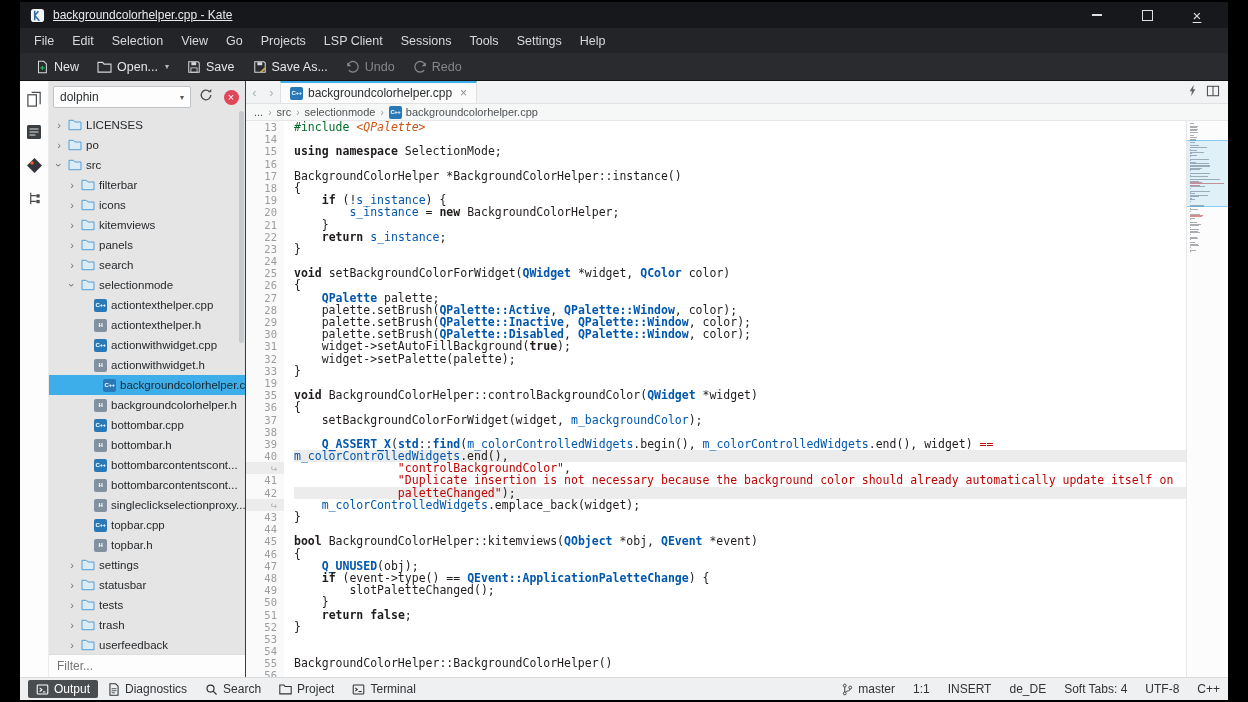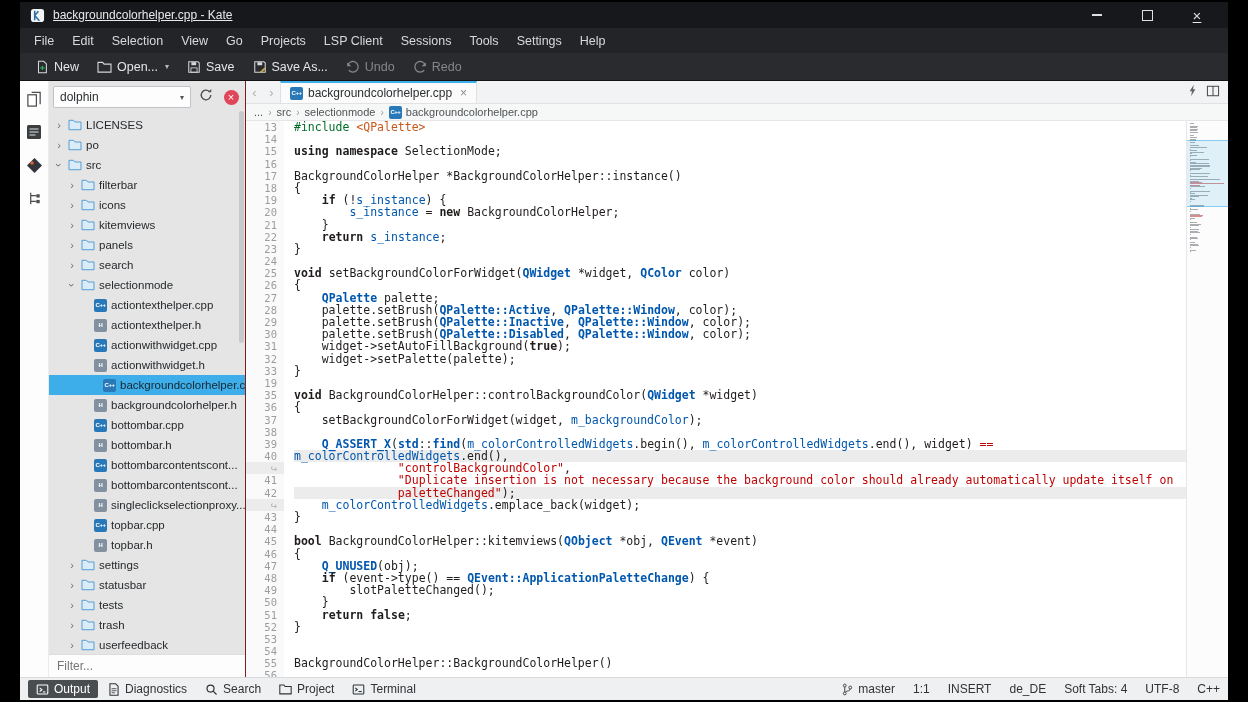--- a/index.html
+++ b/index.html
@@ -72,21 +72,21 @@
   .fold{width:10px;background:#fff;flex:none;}
   .code{flex:1;font-family:"DejaVu Sans Mono",monospace;font-size:11.5px;color:#1f1c1b;overflow:hidden;min-width:0;}
   .cline{height:12.2px;line-height:12.2px;white-space:pre;}
   .cline.band{background:#ececec;}
   .pl{color:#1f1c1b;}
   .kw{color:#1f1c1b;font-weight:bold;}
   .qt{color:#0057ae;font-weight:bold;}
   .mac{color:#0057ae;font-weight:bold;}
   .mem{color:#0057ae;}
   .pp{color:#006e28;}
-  .inc{color:#c9571a;}
+  .inc{color:#c9571a;font-style:italic;}
   .str{color:#bf0303;}
   .op{color:#bf0303;}
 
   .minimap{width:42px;border-left:1px solid #e7e7e7;background:#fcfcfc;position:relative;padding:2px 3px;flex:none;box-sizing:border-box;}
   .mrow{height:1.45px;}
   .mbar{height:1px;}
   .viewport{position:absolute;left:0;width:100%;background:rgba(61,174,233,.15);border-top:1px solid rgba(61,174,233,.55);border-bottom:1px solid rgba(61,174,233,.55);box-sizing:border-box;}
 
   
   .statusbar{height:22px;background:#eff0f1;border-top:1px solid #d9dadb;display:flex;align-items:center;font-size:12px;color:#2f3336;padding:0 8px;flex:none;}

